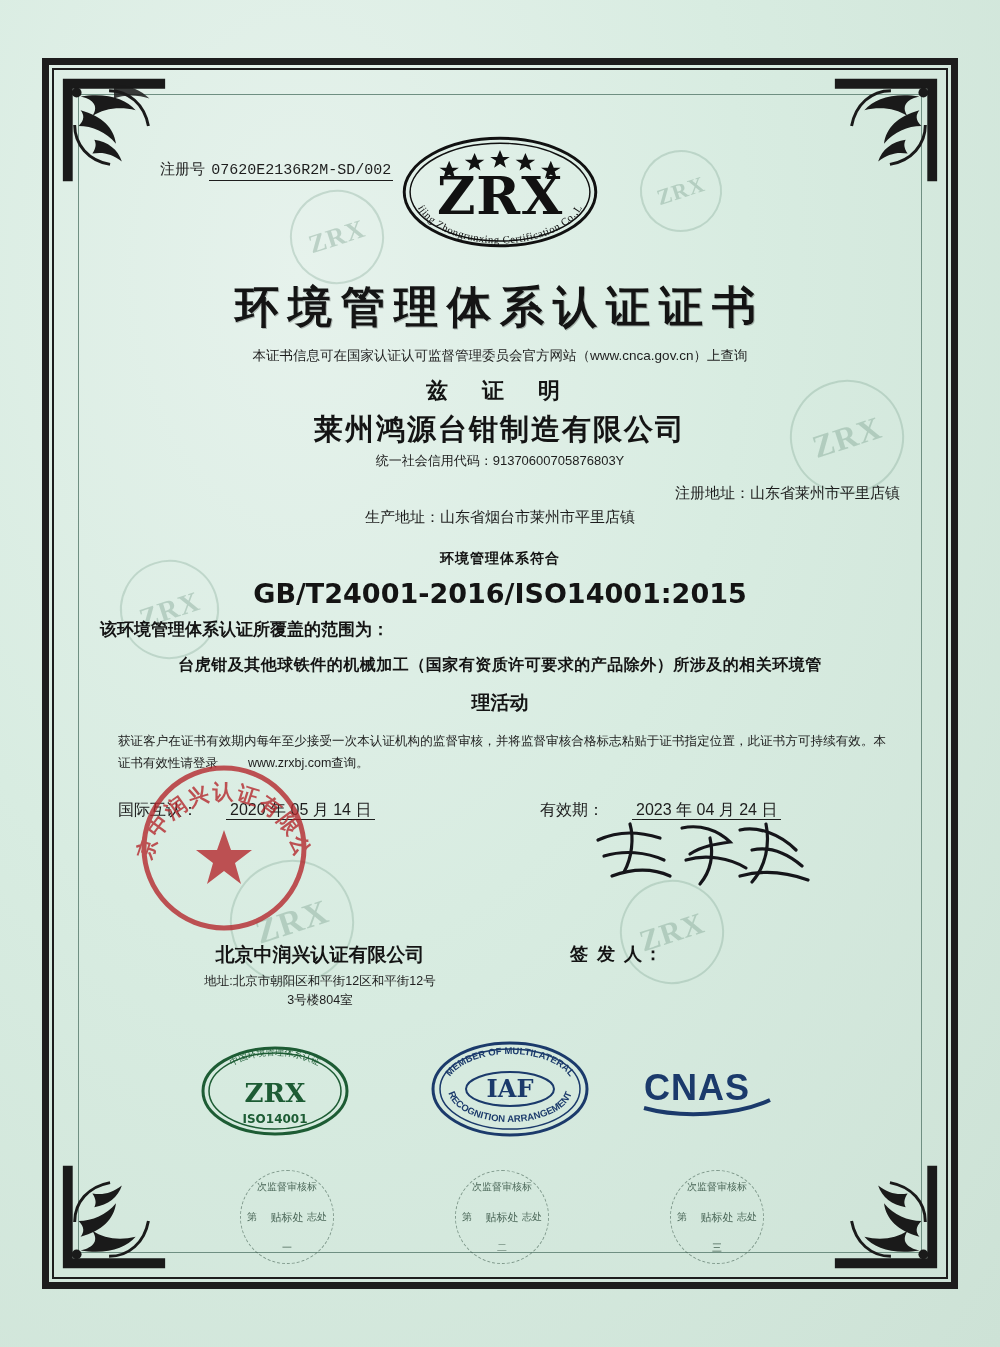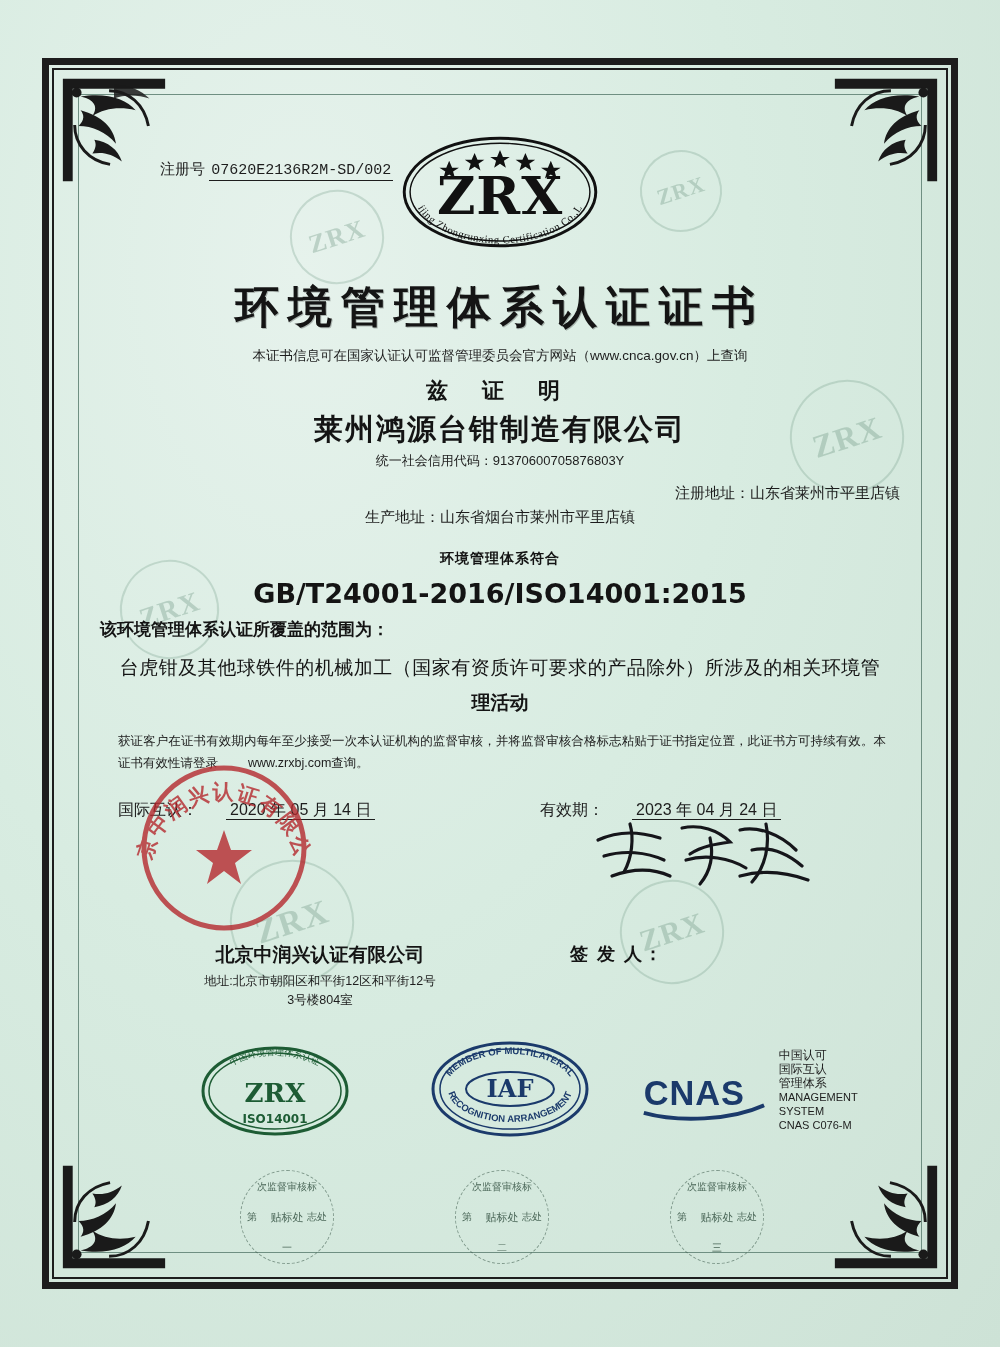--- a/index.html
+++ b/index.html
@@ -119,21 +119,21 @@
     position:absolute;top:468px;left:0;width:800px;text-align:center;
     font-family:"DejaVu Sans", sans-serif;
     font-size:27px;font-weight:bold;color:#141414;letter-spacing:0px;
   }
   .scope-label{
     position:absolute;top:508px;left:0;width:800px;text-align:left;
     font-size:17px;font-weight:bold;color:#141414;
   }
   .scope-line1{
     position:absolute;top:545px;left:0;width:800px;text-align:center;
-    font-size:19px;font-weight:normal;color:#141414;letter-spacing:.5px;
+    font-size:16px;font-weight:bold;color:#141414;letter-spacing:.5px;
   }
   .scope-line2{
     position:absolute;top:580px;left:0;width:800px;text-align:center;
     font-size:19px;font-weight:bold;color:#141414;
   }
   .note{
     position:absolute;top:620px;left:18px;width:768px;
     font-size:12.5px;line-height:22px;color:#1d1d1d;text-align:justify;
   }
   .note b{font-weight:normal;margin-left:30px;}
@@ -392,27 +392,20 @@
           <ellipse cx="80" cy="49" rx="44" ry="17" fill="none" stroke="#1b3a6b" stroke-width="2"></ellipse>
           <text x="80" y="57" text-anchor="middle" font-family="DejaVu Serif, serif" font-size="24" font-weight="bold" fill="#1b3a6b">IAF</text>
         </svg>
       </div>
 
       <div class="cnas">
         <svg width="135" height="72" viewBox="0 0 135 72">
           <text x="4" y="52" font-family="Liberation Sans, sans-serif" font-size="36" font-weight="bold" fill="#1b3a6b" letter-spacing="1">CNAS</text>
           <path d="M4 60 C 40 70 95 68 130 52" stroke="#1b3a6b" stroke-width="4" fill="none"></path>
         </svg>
-        <div class="cnas-text">
-          <div class="cn">中国认可</div>
-          <div class="cn">国际互认</div>
-          <div class="cn">管理体系</div>
-          <div>MANAGEMENT SYSTEM</div>
-          <div>CNAS C076-M</div>
-        </div>
       </div>
     </div>
 
     <div class="stamps">
       <div class="stamp s1">
         <div class="top">次监督审核标</div>
         <div class="lft">第</div>
         <div class="lbl">贴标处</div>
         <div class="rgt">志处</div>
         <div class="bot">一</div>

